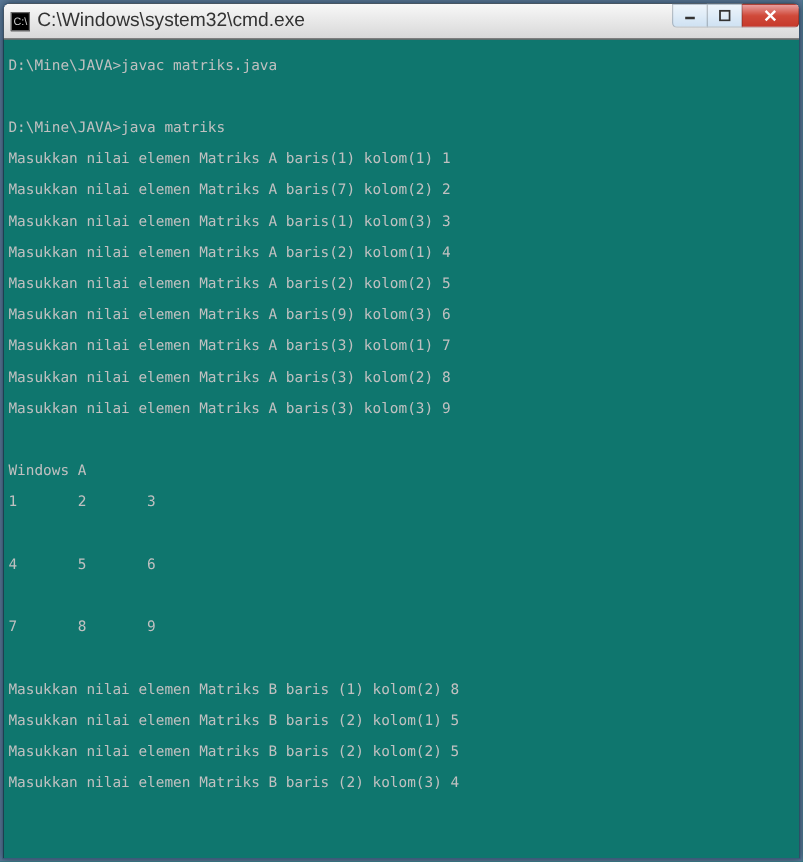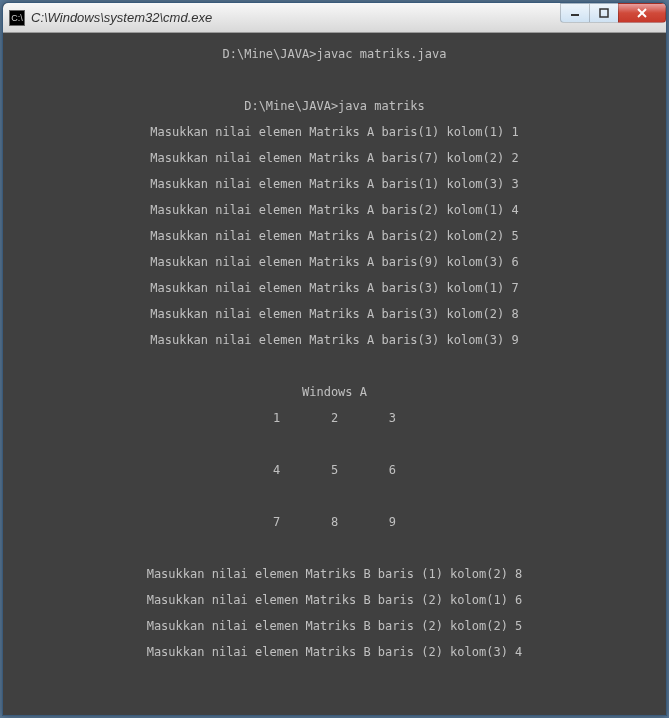--- a/index.html
+++ b/index.html
@@ -34,23 +34,22 @@
       margin: 0 6px;
       background: #000;
       border: 1px solid #666;
       font-size: 9px;
       color: #ccc;
       display: flex;
       align-items: center;
       justify-content: center;
     }
     .titlebar-text {
-      font-size: 13px;
+      font-size: 16px;
       color: #333;
-      font-style: italic;
     }
     .window-controls {
       position: absolute;
       right: 0;
       top: 0;
       display: flex;
       height: 22px;
     }
     .win-btn {
       width: 30px;
@@ -65,31 +64,30 @@
     .win-btn.min { background: linear-gradient(to bottom,#eef5fb,#cfe2f3); border-radius: 0 0 0 4px; }
     .win-btn.max { background: linear-gradient(to bottom,#eef5fb,#cfe2f3); }
     .win-btn.close { 
       width: 48px;
       background: linear-gradient(to bottom,#e9a0a0,#d04a3a,#c6392b); 
       color: #fff;
       border-radius: 0 0 4px 0;
     }
     .win-btn svg { display: block; }
     .terminal {
-      background: #404040;
+      background: #0f766e;
       color: #c0c0c0;
       font-family: "Lucida Console", "Consolas", monospace;
       font-size: 12px;
       line-height: 13px;
       padding: 2px 4px;
       width: 100%;
       height: calc(100% - 30px);
       white-space: pre;
       overflow: hidden;
-      text-align: center;
     }
   </style>
 </head>
 <body>
 
 <div class="window">
   <div class="titlebar">
     <div class="titlebar-icon">C:\</div>
     <div class="titlebar-text">C:\Windows\system32\cmd.exe</div>
     <div class="window-controls">
@@ -127,21 +125,21 @@
 <div>Masukkan nilai elemen Matriks A baris(3) kolom(3) 9</div>
 <div> </div>
 <div>Windows A</div>
 <div>1       2       3</div>
 <div> </div>
 <div>4       5       6</div>
 <div> </div>
 <div>7       8       9</div>
 <div> </div>
 <div>Masukkan nilai elemen Matriks B baris (1) kolom(2) 8</div>
-<div>Masukkan nilai elemen Matriks B baris (2) kolom(1) 6</div>
+<div>Masukkan nilai elemen Matriks B baris (2) kolom(1) 5</div>
 <div>Masukkan nilai elemen Matriks B baris (2) kolom(2) 5</div>
 <div>Masukkan nilai elemen Matriks B baris (2) kolom(3) 4</div>
 
 
 
 
 
 
 
 

